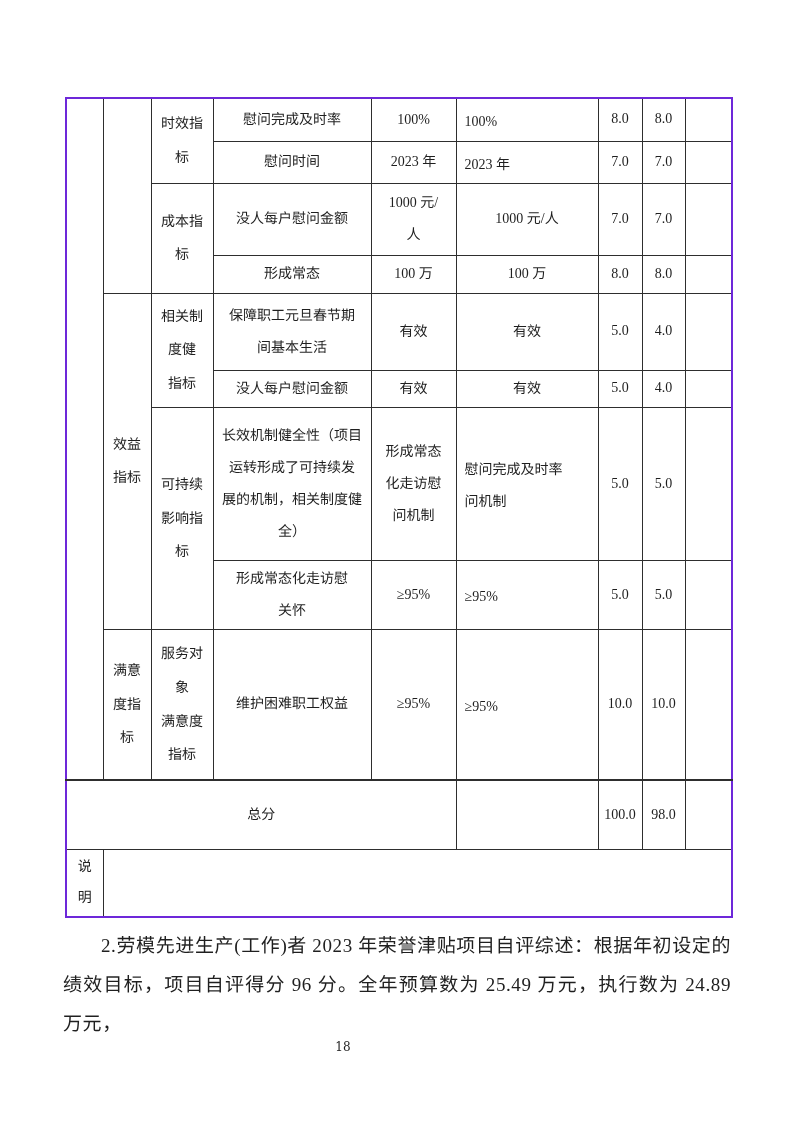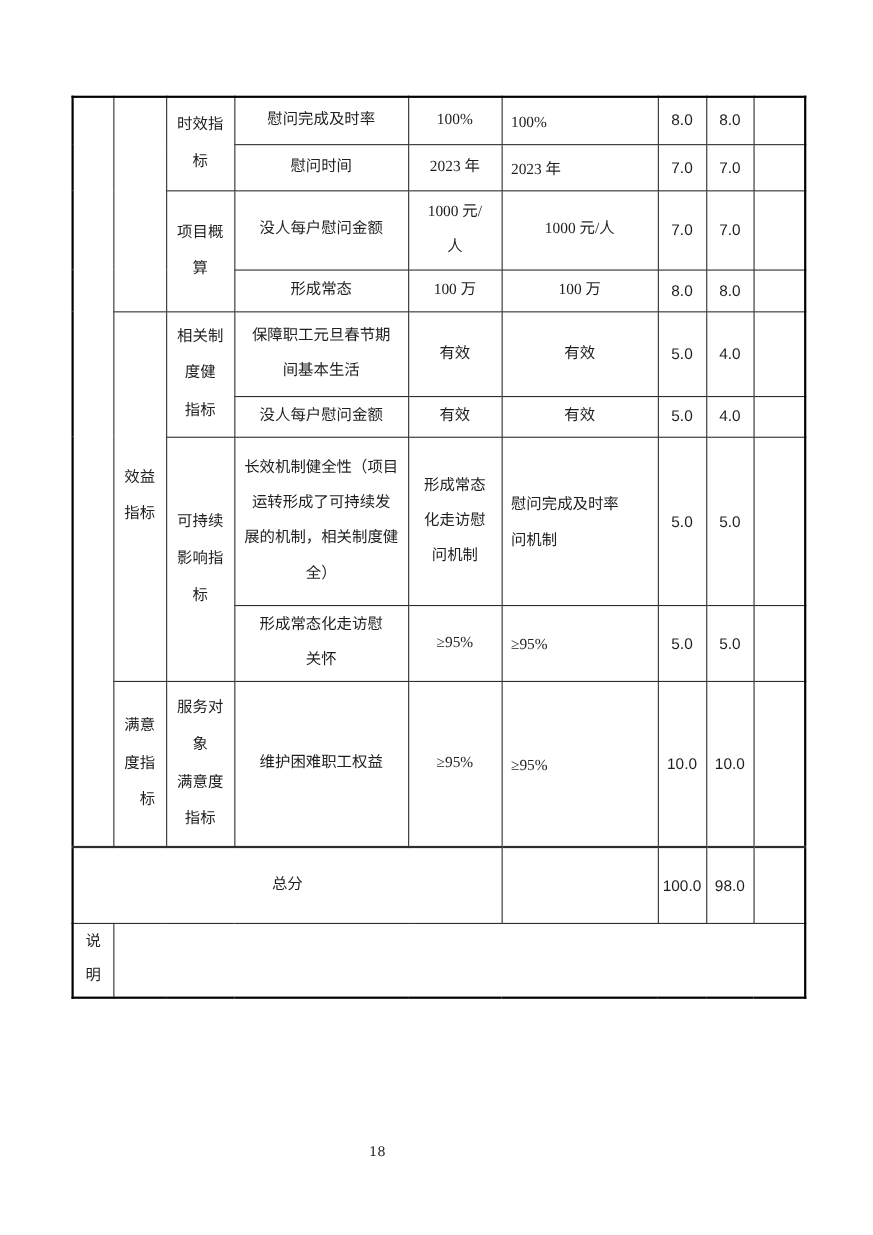--- a/index.html
+++ b/index.html
@@ -4,47 +4,47 @@
 <style>
   html,body{margin:0;padding:0;}
   body{
     width:794px;height:1123px;background:#ffffff;color:#1f1f1f;
     font-family:"Liberation Serif","DejaVu Serif",serif;
     position:relative;overflow:hidden;
   }
   .sheet{position:absolute;inset:0;}
 
   table.eval{
-    position:absolute;left:65px;top:87px;width:666px;
+    position:absolute;left:65px;top:97px;width:666px;
     border-collapse:collapse;table-layout:fixed;
-    border:2px solid #000000;
+    border:2px solid #6d28d9;
   }
   td{
     border:1px solid #2e2e2e;
     font-size:14px;line-height:2.3;
     text-align:center;vertical-align:middle;
     padding:2px 4px;white-space:pre-line;overflow:hidden;
   }
   
   .rA{height:43px}.rB{height:38px}.rC{height:72px}.rD{height:38px}
   .rE{height:77px}.rF{height:35px}.rG{height:153px}.rH{height:69px}
   .rI{height:150px}.rT{height:70px}.rN{height:66px}
   .rT td{border-top:2px solid #2e2e2e;}
 
   
   .w3{display:inline-block;width:44px;word-break:break-all;white-space:pre-line;line-height:2.4;vertical-align:middle;}
-  .w2{display:inline-block;width:2em;word-break:break-all;line-height:2.4;vertical-align:middle;text-align:right;}
+  .w2{display:inline-block;width:2em;word-break:break-all;line-height:2.4;vertical-align:middle;}
   .w1{display:inline-block;width:1.05em;word-break:break-all;line-height:2.2;vertical-align:middle;}
 
   
   .al{text-align:left;padding:7px 6px 2px 8px;}
 
   
   .score{
-    font-family:Liberation Sans, sans-serif;
+    font-family:Liberation Serif, serif;
     word-break:break-all;line-height:1.9;padding:1px 3px;margin-top:20px;
   }
   .selfcol{padding:1px 7px;}
 
   .para{
     position:absolute;left:63px;top:926px;width:668px;
     font-size:19px;line-height:39px;letter-spacing:0.6px;
     text-align:justify;text-indent:38px;
   }
   .pageno{
@@ -87,21 +87,21 @@
     <tr class="rB">
       <td>慰问时间</td>
       <td>2023 年</td>
       <td class="al">2023 年</td>
       <td class="score">7.0</td>
       <td class="score selfcol">7.0</td>
       <td></td>
     </tr>
 
     <tr class="rC">
-      <td rowspan="2"><span class="w3">项目概算</span></td>
+      <td rowspan="2"><span class="w3">成本指标</span></td>
       <td>没人每户慰问金额</td>
       <td>1000 元/
 人</td>
       <td>1000 元/人</td>
       <td class="score">7.0</td>
       <td class="score selfcol">7.0</td>
       <td></td>
     </tr>
 
     <tr class="rD">
@@ -182,15 +182,16 @@
       <td></td>
     </tr>
 
     <tr class="rN">
       <td><span class="w1">说明</span></td>
       <td colspan="8"></td>
     </tr>
   </tbody>
     </table>
 
+  <div class="para">2.劳模先进生产(工作)者 2023 年荣誉津贴项目自评综述：根据年初设定的绩效目标，项目自评得分 96 分。全年预算数为 25.49 万元，执行数为 24.89 万元，</div>
 
   <div class="pageno">18</div>
 </div>
 
 </body></html>

